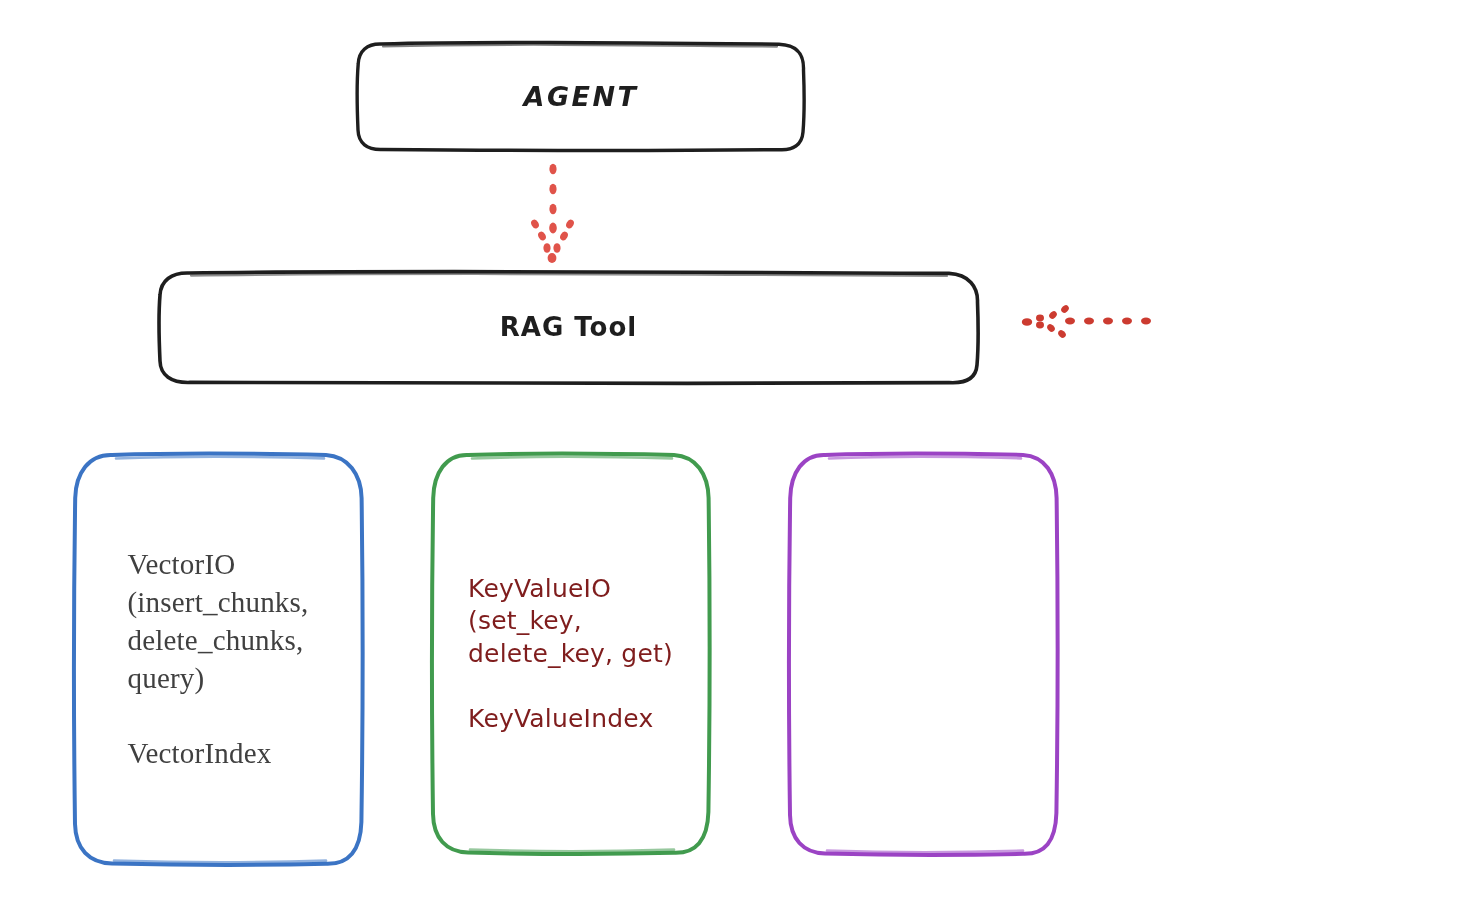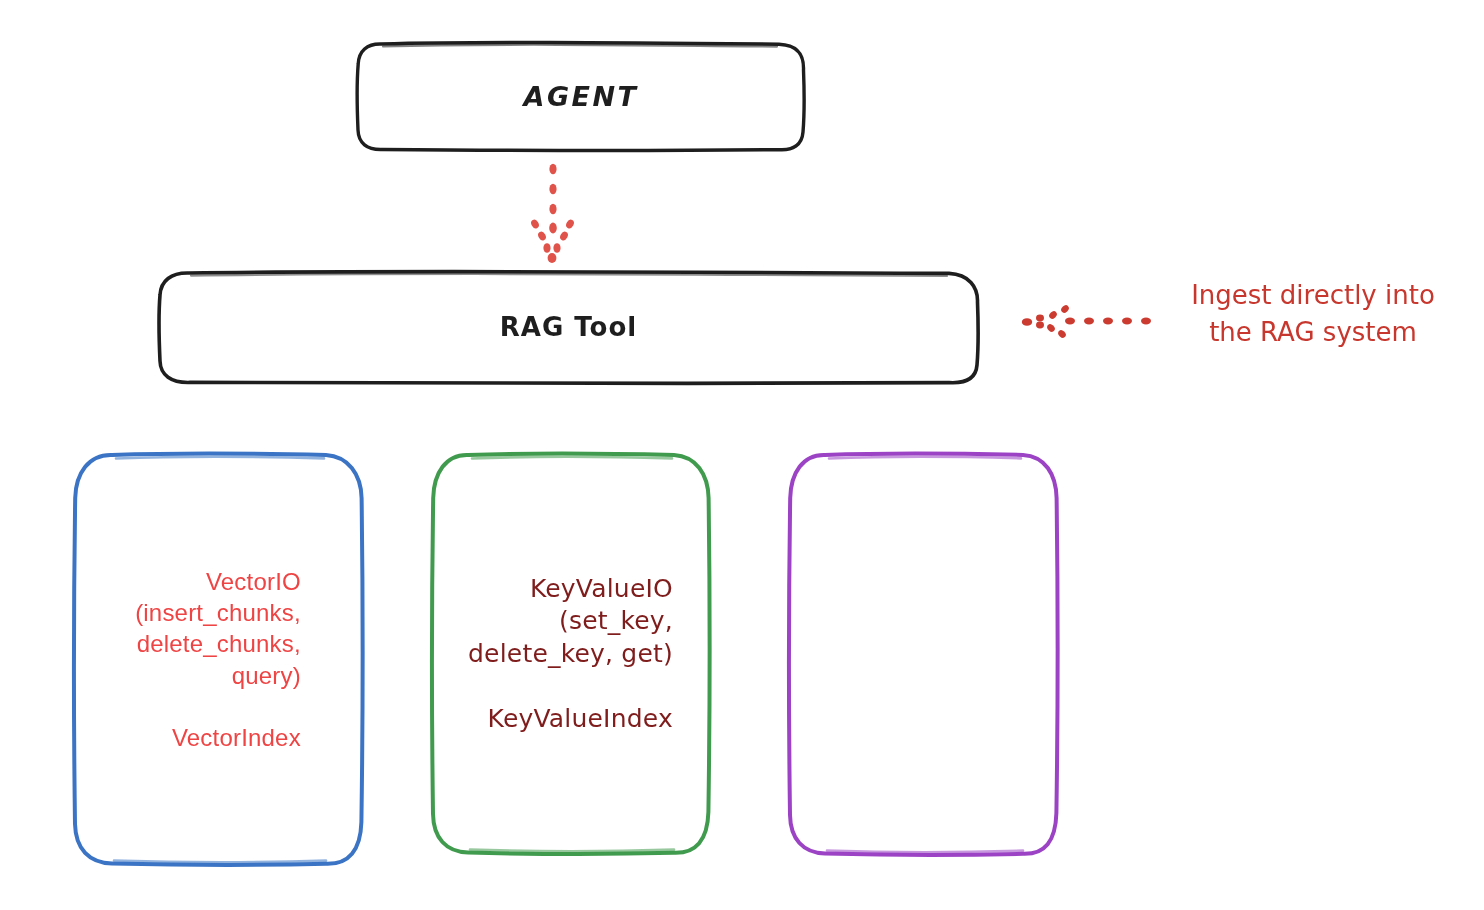--- a/index.html
+++ b/index.html
@@ -23,21 +23,21 @@
     height: 910px;
   }
 
   
   .node {
     position: absolute;
     box-sizing: border-box;
     display: flex;
     align-items: center;
     justify-content: center;
-    text-align: right;
+    text-align: left;
     background: #ffffff;
   }
 
   .node-label {
     position: relative;
     z-index: 2;
     white-space: pre-line;
     line-height: 1.30;
     letter-spacing: 0.2px;
   }
@@ -84,24 +84,24 @@
     letter-spacing: 1px;
   }
 
   #vectorio-node {
     left: 70px;
     top: 450px;
     width: 296px;
     height: 419px;
   }
   #vectorio-node .node-label {
-    font-family: Liberation Sans, sans-serif;
-    font-size: 24px;
-    font-weight: 500;
-    color: #ef4444;
+    font-family: Liberation Serif, serif;
+    font-size: 29px;
+    font-weight: 500;
+    color: #404040;
   }
 
   #keyvalueio-node {
     left: 428px;
     top: 450px;
     width: 285px;
     height: 408px;
   }
   #keyvalueio-node .node-label {
     font-family: "DejaVu Sans", sans-serif;
@@ -213,22 +213,20 @@
 
       <ellipse cx="44" cy="36" rx="4.2" ry="3.2" transform="rotate(42 44 36)"></ellipse>
       <ellipse cx="33" cy="30" rx="4.2" ry="3.2" transform="rotate(42 33 30)"></ellipse>
 
       <ellipse cx="22" cy="20" rx="4.0" ry="3.4"></ellipse>
       <ellipse cx="22" cy="27" rx="4.0" ry="3.4"></ellipse>
       <ellipse cx="9" cy="24" rx="5.2" ry="3.8"></ellipse>
     </g>
   </svg>
 
-  <div id="ingest-annotation">Ingest directly into
-the RAG system</div>
 
   <div class="node" id="vectorio-node">
     <svg class="sketch-border" viewBox="0 0 296 419" preserveAspectRatio="none">
       <path d="M42,5 C110,2.6 190,3.4 256,5 C278,6.4 291,24 291.6,48
                C293,150 292.6,290 291.4,372 C290.6,400 279,414.6 256,413.8
                C188,415.4 106,415 42,413.6 C19,412.8 5.6,399 5,374
                C3.6,272 4,128 5.2,48 C5.8,23 19,4.2 42,5 Z" fill="none" stroke="#3b74c4" stroke-width="4" stroke-linecap="round" stroke-linejoin="round"></path>
       <path d="M46,8.5 C120,5.8 196,6.8 254,8.4" fill="none" stroke="#3b74c4" stroke-width="2.6" stroke-linecap="round" opacity="0.55"></path>
       <path d="M44,410.5 C120,413 198,412.4 256,410.6" fill="none" stroke="#3b74c4" stroke-width="2.6" stroke-linecap="round" opacity="0.55"></path>
     </svg>

